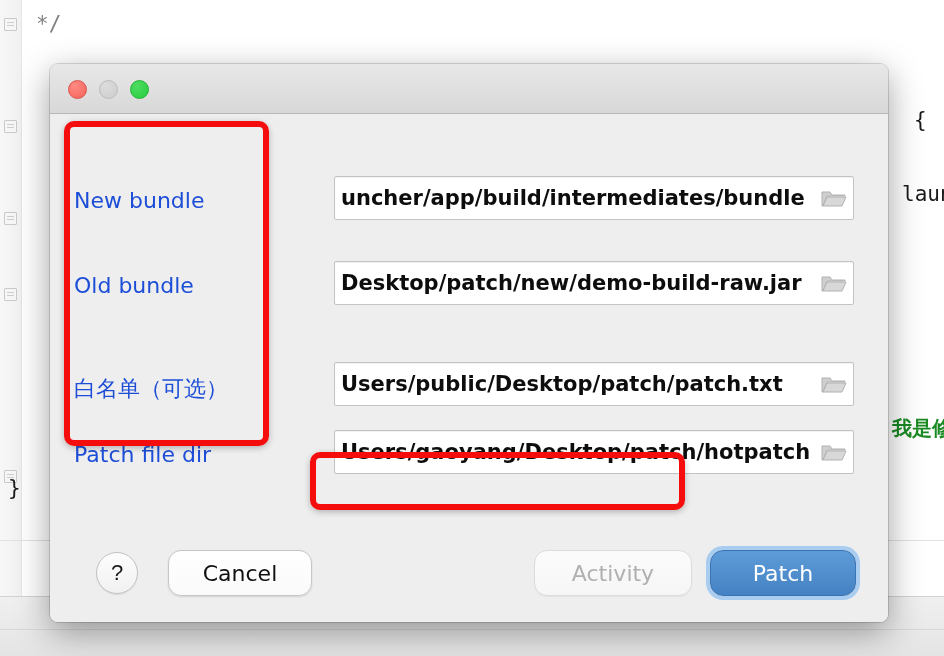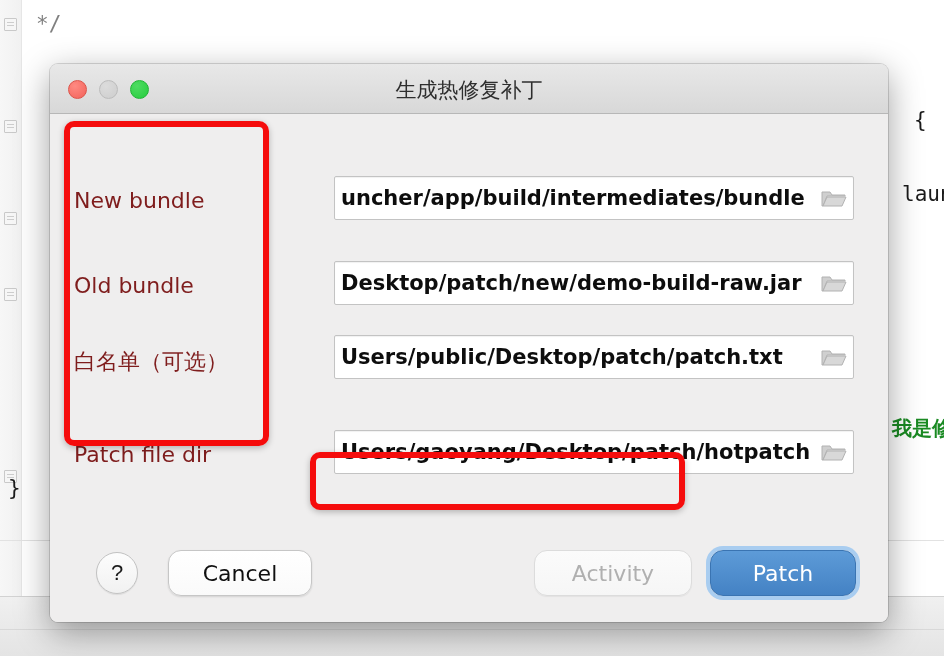--- a/index.html
+++ b/index.html
@@ -81,21 +81,21 @@
     position:absolute; left:0; right:0; top:12px;
     text-align:center; font-size: 21px; color:#2e2e2e;
     font-family:"DejaVu Sans","Liberation Sans",sans-serif;
   }
 
   .dialog-body { position: relative; height: 508px; background:#efeeee; }
 
   .form-row { position:absolute; left:0; width: 100%; height: 52px; }
   .row-label {
     position:absolute; left: 24px; top: 12px;
-    font-size: 22px; color:#7f1d1d;
+    font-size: 22px; color:#1d4ed8;
     font-family:"DejaVu Sans","Liberation Sans",sans-serif;
   }
   .field {
     position:absolute; left: 284px; width: 520px; height: 44px;
     background:#ffffff; border:1px solid #c3c3c3; border-radius:2px;
     box-shadow: inset 0 1px 1px rgba(0,0,0,0.06);
     display:flex; align-items:center;
   }
   .field-text {
     flex:1; padding-left: 6px; font-size: 21px; color:#0d0d0d;
@@ -196,21 +196,20 @@
 </div>
 
 <div id="dialog">
 
   <div class="titlebar">
     <div class="traffic">
       <div class="light light-close"></div>
       <div class="light light-min"></div>
       <div class="light light-max"></div>
     </div>
-    <div class="title-text">生成热修复补丁</div>
   </div>
 
   <div class="dialog-body">
 
     <div class="form-row" style="top:62px;">
       <div class="row-label">New bundle</div>
       <div class="field">
         <div class="field-text">uncher/app/build/intermediates/bundle</div>
         <div class="folder-icon">
           <svg width="26" height="20" viewBox="0 0 26 20">
@@ -227,21 +226,21 @@
         <div class="field-text">Desktop/patch/new/demo-build-raw.jar</div>
         <div class="folder-icon">
           <svg width="26" height="20" viewBox="0 0 26 20">
               <path d="M1 4 h8 l2 3 h13 v1 H6 L2 18 H1 Z" fill="#cfcfcf" stroke="#b2b2b2"></path>
               <path d="M6 9 h19 l-4 9 H2 Z" fill="#d8d8d8" stroke="#b2b2b2"></path>
             </svg>
         </div>
       </div>
     </div>
 
-    <div class="form-row" style="top:221px;">
+    <div class="form-row" style="top:248px;">
       <div class="row-label">白名单（可选）</div>
       <div class="field">
         <div class="field-text">Users/public/Desktop/patch/patch.txt</div>
         <div class="folder-icon">
           <svg width="26" height="20" viewBox="0 0 26 20">
               <path d="M1 4 h8 l2 3 h13 v1 H6 L2 18 H1 Z" fill="#cfcfcf" stroke="#b2b2b2"></path>
               <path d="M6 9 h19 l-4 9 H2 Z" fill="#d8d8d8" stroke="#b2b2b2"></path>
             </svg>
         </div>
       </div>

